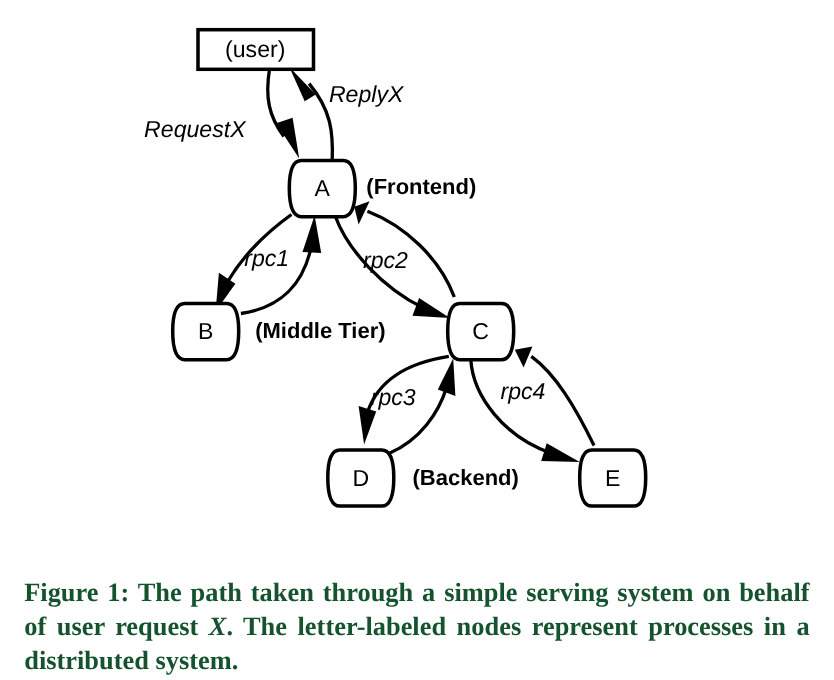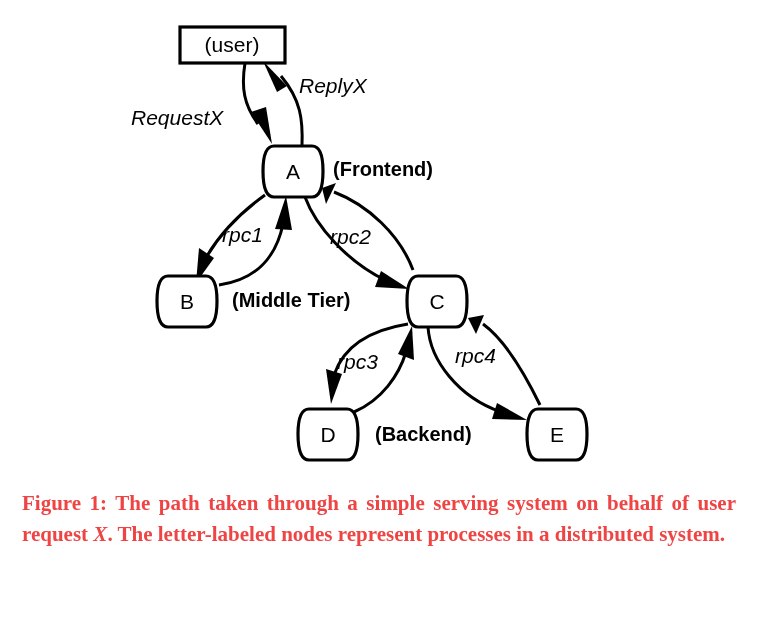--- a/index.html
+++ b/index.html
@@ -73,27 +73,27 @@
   .tier-label {
     font-family: "Liberation Sans", sans-serif;
     font-weight: bold;
     font-size: 20px;
     fill: #000000;
     dominant-baseline: middle;
   }
   #caption {
     position: absolute;
     left: 22px;
-    top: 488px;
+    top: 524px;
     width: 714px;
     font-family: "Liberation Serif", serif;
     font-weight: bold;
-    font-size: 21px;
+    font-size: 24px;
     line-height: 31px;
-    color: #ef4444;
+    color: #14532d;
     text-align: justify;
     text-justify: inter-word;
   }
   #caption .cap-italic {
     font-style: italic;
   }
 </style>
 </head>
 <body>
 

